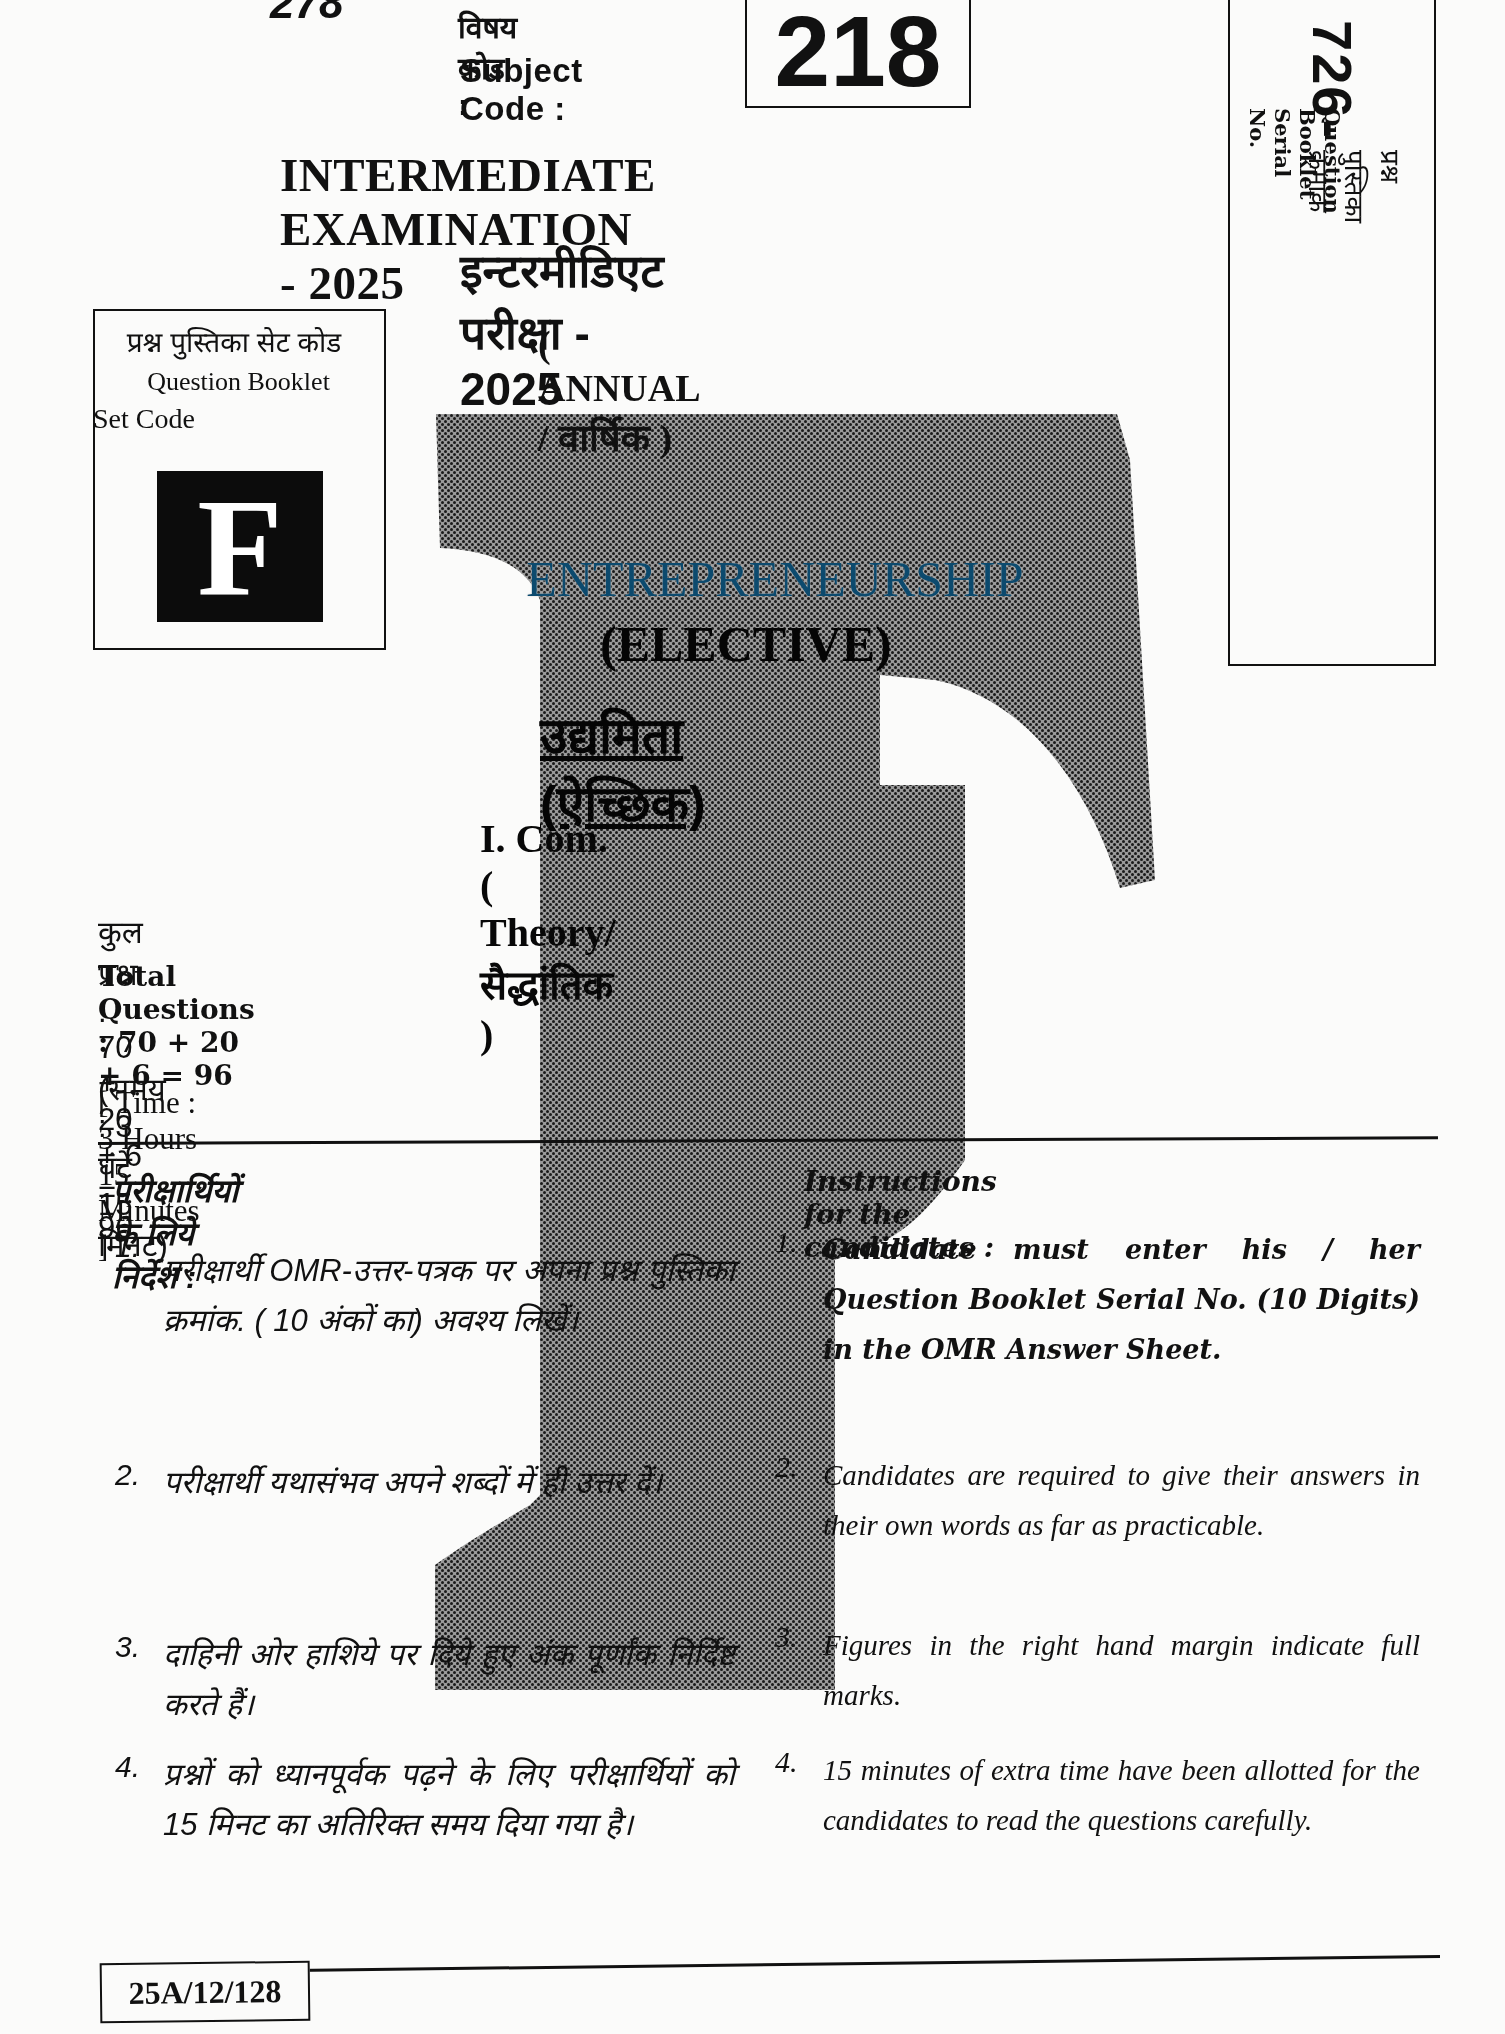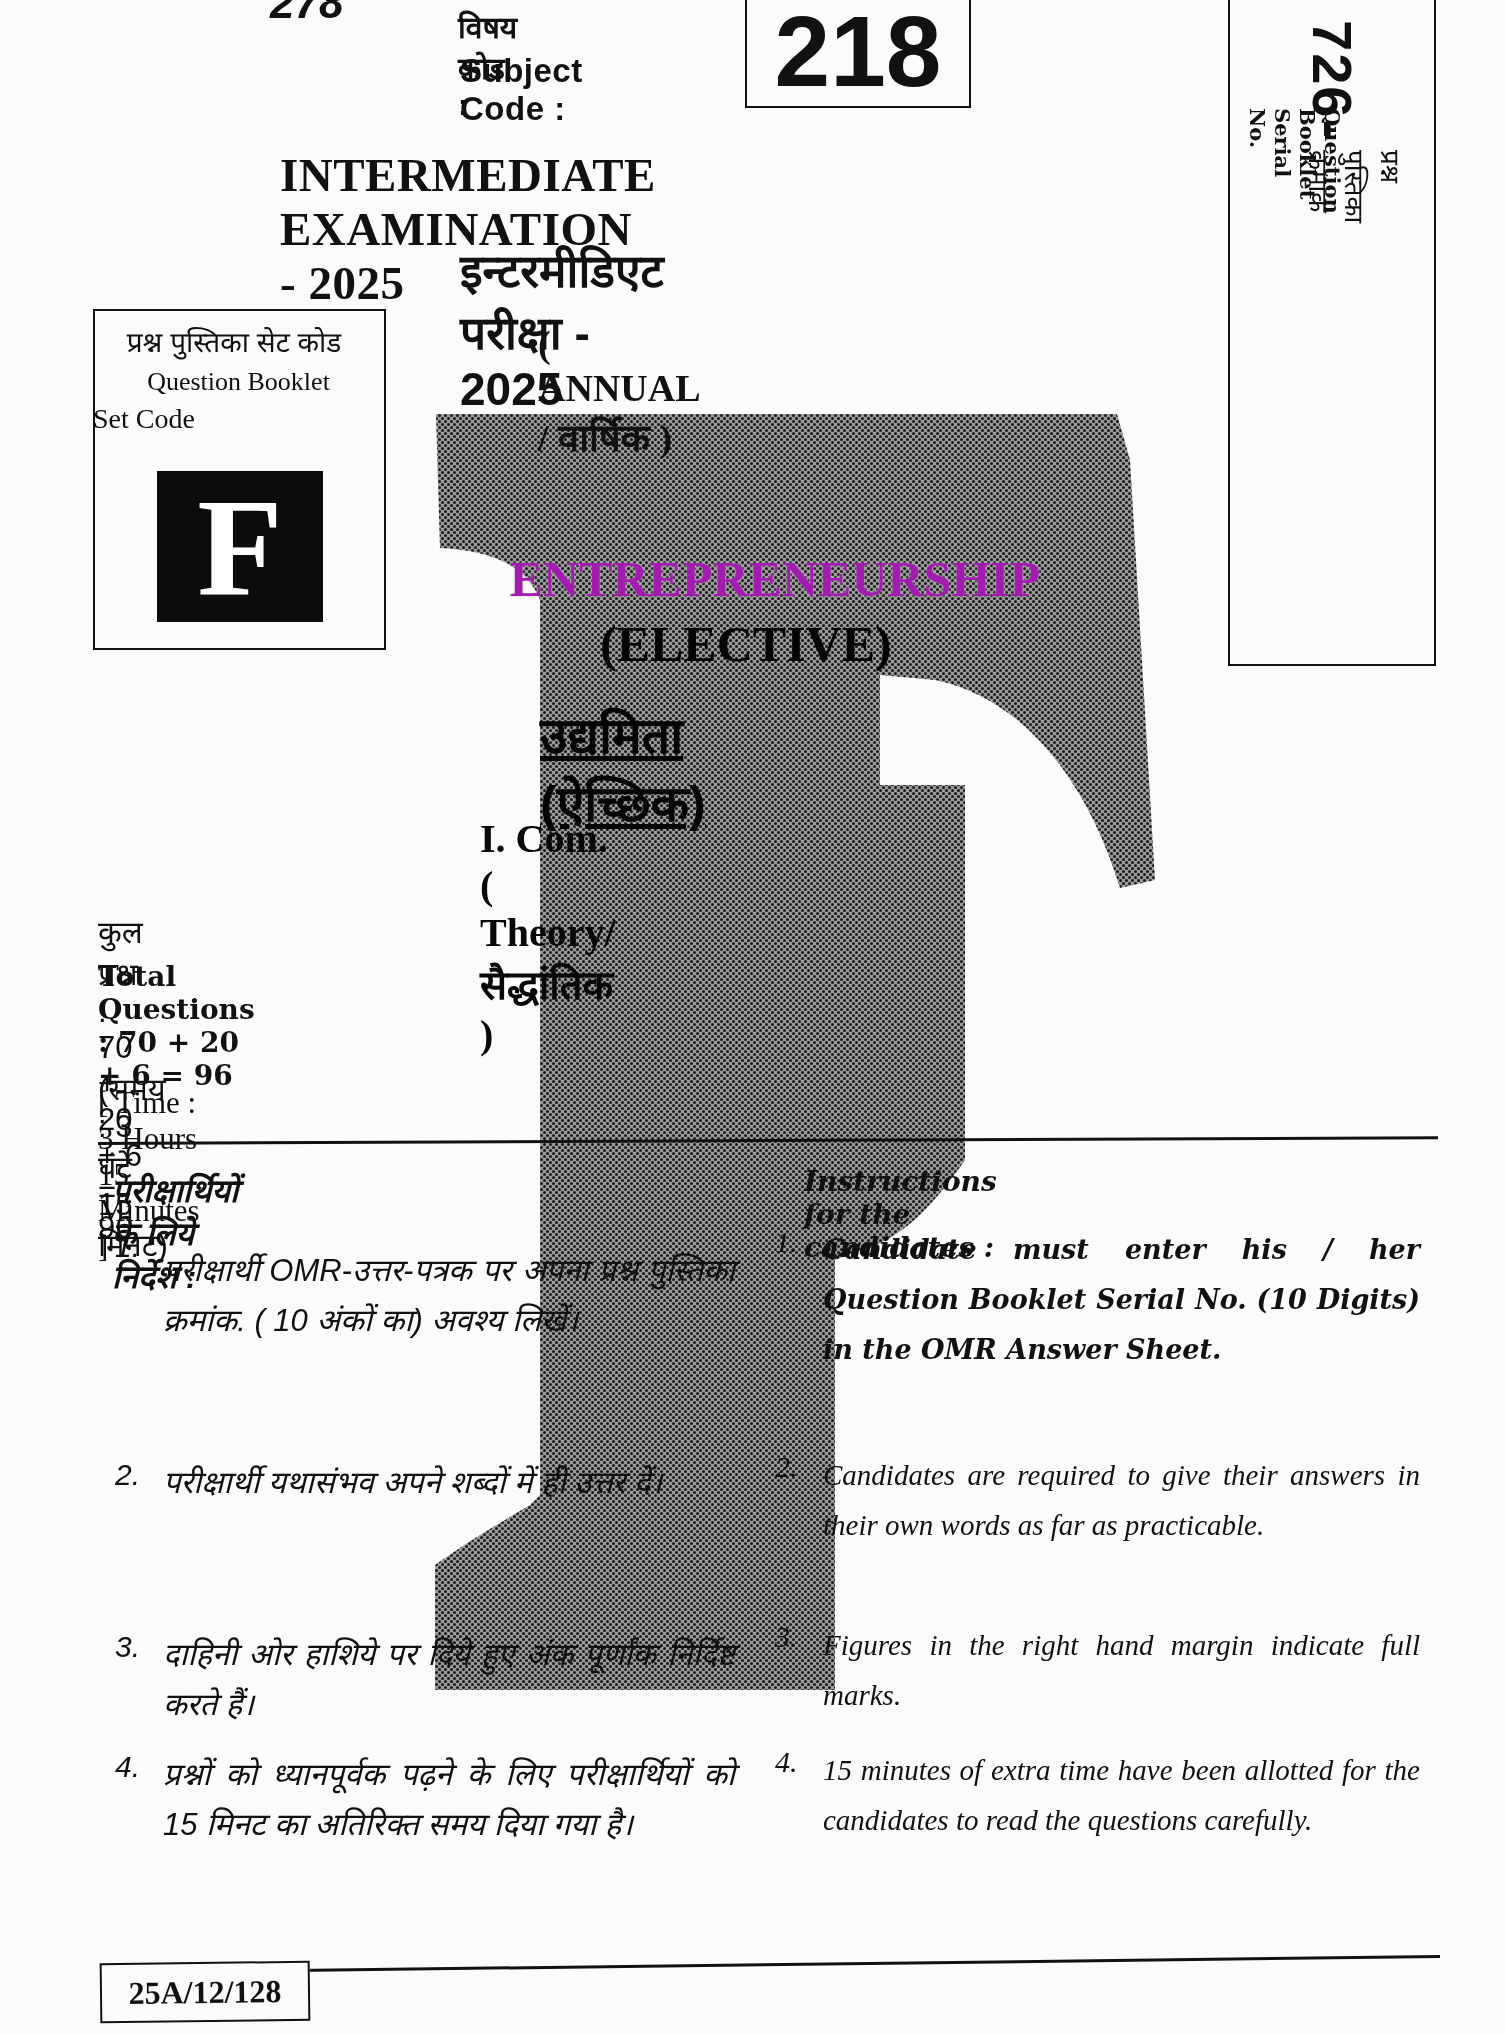--- a/index.html
+++ b/index.html
@@ -54,21 +54,21 @@
   .set-hi { left:93px; top:322px; width:282px; text-align:center; font-size:28px; }
   .set-en1 { left:93px; top:367px; width:291px; text-align:center; font-size:26px; }
   .set-en2 { left:93px; top:403px; width:291px; text-align:left; font-size:28px; }
   .set-letter {
     left:157px; top:471px; width:166px; height:151px; background:#0c0c0c; color:#fff;
     display:flex; align-items:center; justify-content:center;
     font-size:140px; font-weight:bold; line-height:1;
   }
 
   
-  .subj-name1 { left:460px; top:550px; width:630px; text-align:center; font-size:50px; font-weight:bold; color:#a21caf; text-shadow:0 0 2px #ccc; }
+  .subj-name1 { left:460px; top:550px; width:630px; text-align:center; font-size:50px; font-weight:normal; color:#0c4a6e; text-shadow:0 0 2px #ccc; }
   .subj-name2 { left:600px; top:615px; font-size:50px; font-weight:bold; color:#050505; }
   .subj-name3 { left:540px; top:700px; font-size:50px; font-weight:bold; color:#050505;text-decoration:underline; }
   .stream { left:480px; top:815px; font-size:40px; font-weight:bold; color:#080808; }
 
   
   .meta { font-size:31px; }
   .meta-b { font-size:31px; font-weight:bold; font-family:"DejaVu Serif",serif; font-size:28px; }
   .q-hi { left:98px; top:910px; }
   .q-en { left:98px; top:960px; }
   .time-hi { left:98px; top:1023px;margin-top:44px; }

